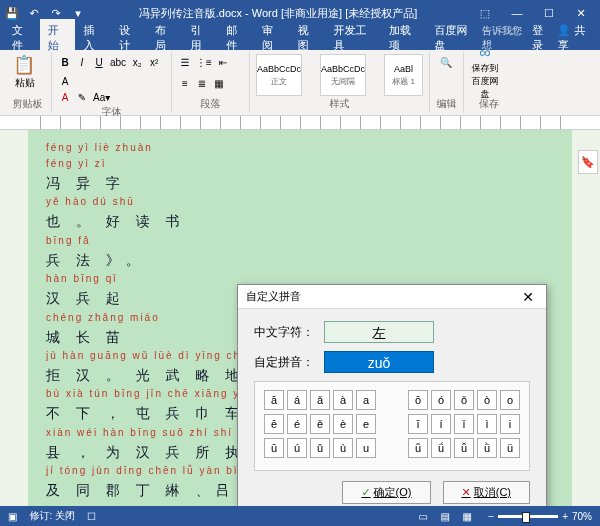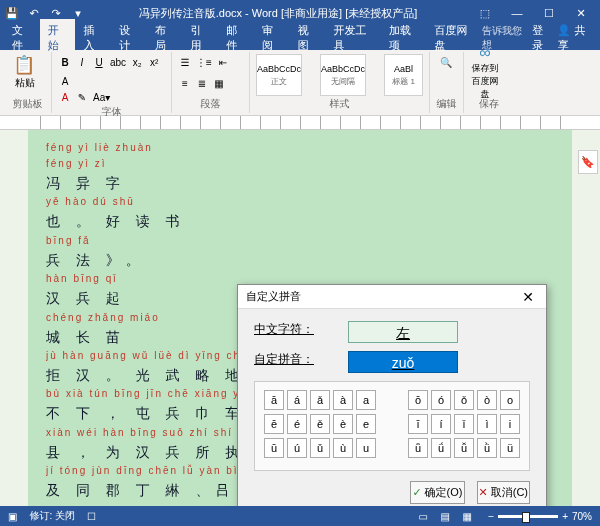--- a/index.html
+++ b/index.html
@@ -27,30 +27,30 @@
 .ruler .marks{position:absolute;left:40px;right:20px;top:0;height:100%;background:repeating-linear-gradient(90deg,#aaa 0 1px,transparent 1px 20px);}
 .docarea{position:relative;height:376px;background:#eef3ea;overflow:hidden;}
 .page{position:absolute;left:28px;top:0;width:544px;background:#bfe4c4;padding:10px 18px;font-family:"KaiTi",serif;color:#333;line-height:1.6;font-size:13px;}
 .page .pinyin{color:#c0392b;font-size:10px;letter-spacing:2px;white-space:nowrap;overflow:hidden;}
 .page .hanzi{color:#0f172a;font-size:14px;letter-spacing:6px;white-space:nowrap;overflow:hidden;}
 .bookmark{position:absolute;right:2px;top:20px;width:20px;height:24px;background:#fff;border:1px solid #ccc;display:flex;align-items:center;justify-content:center;}
 .dialog{position:absolute;left:237px;top:154px;width:310px;background:#f0f0f0;border:1px solid #888;box-shadow:2px 2px 8px rgba(0,0,0,0.3);z-index:10;}
 .dialog .dtitle{height:24px;background:#fff;border-bottom:1px solid #ddd;display:flex;align-items:center;padding:0 8px;font-size:11px;}
 .dialog .dtitle .close{margin-left:auto;cursor:pointer;font-size:14px;width:20px;text-align:center;}
 .dialog .dbody{padding:12px 16px;}
-.drow{display:flex;margin-bottom:8px;gap:24px;text-decoration:underline;}
+.drow{display:flex;align-items:center;margin-bottom:8px;gap:0;}
 .drow label{width:70px;font-size:12px;}
 .drow .val{width:110px;height:22px;border:1px solid #7a9;background:#e8f4ea;text-align:center;line-height:22px;font-size:14px;}
 .drow .val.sel{background:#0078d4;color:#fff;border-color:#005a9e;}
 .keygrid{border:1px solid #ccc;background:#fafafa;padding:8px 6px;margin-top:6px;}
 .keyrow{display:flex;gap:3px;justify-content:center;margin-bottom:4px;}
 .keyrow .k{width:20px;height:20px;border:1px solid #aaa;background:#fff;font-size:11px;display:flex;align-items:center;justify-content:center;cursor:pointer;}
 .keyrow .gap{width:26px;}
 .dbtns{display:flex;justify-content:flex-end;gap:12px;margin-top:10px;}
-.dbtns button{padding:3px 1px;font-size:11px;border:1px solid #999;background:#f8f8f8;cursor:pointer;display:flex;align-items:center;gap:3px;}
+.dbtns button{padding:3px 18px;font-size:11px;border:1px solid #999;background:#f8f8f8;cursor:pointer;display:flex;align-items:center;gap:3px;text-decoration:underline;}
 .dbtns .ok::before{content:"✓";color:#2a8a2a;}
 .dbtns .cancel::before{content:"✕";color:#b02020;}
 .statusbar{height:20px;background:#2b579a;color:#fff;display:flex;align-items:center;padding:0 8px;font-size:10px;gap:12px;}
 .statusbar .spacer{flex:1;}
 .statusbar .viewbtns{display:flex;gap:4px;}
 .statusbar .viewbtns span{width:18px;height:14px;display:flex;align-items:center;justify-content:center;}
 .zoom{display:flex;align-items:center;gap:4px;}
 .zoom .slider{width:60px;height:3px;background:#fff;position:relative;}
 .zoom .slider::after{content:"";position:absolute;left:40%;top:-3px;width:6px;height:9px;background:#fff;border:1px solid #222;}
 </style>

